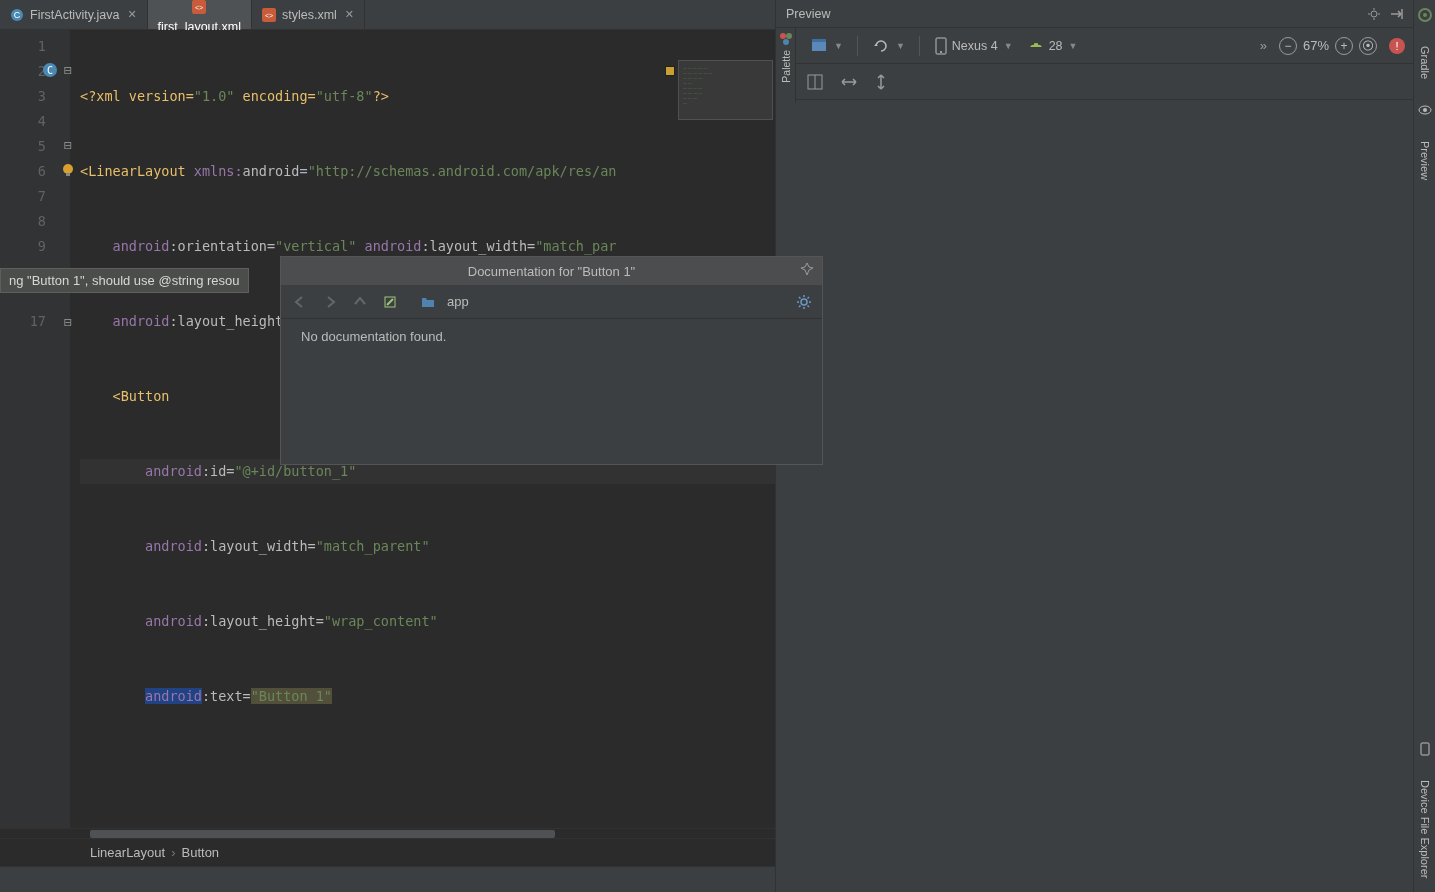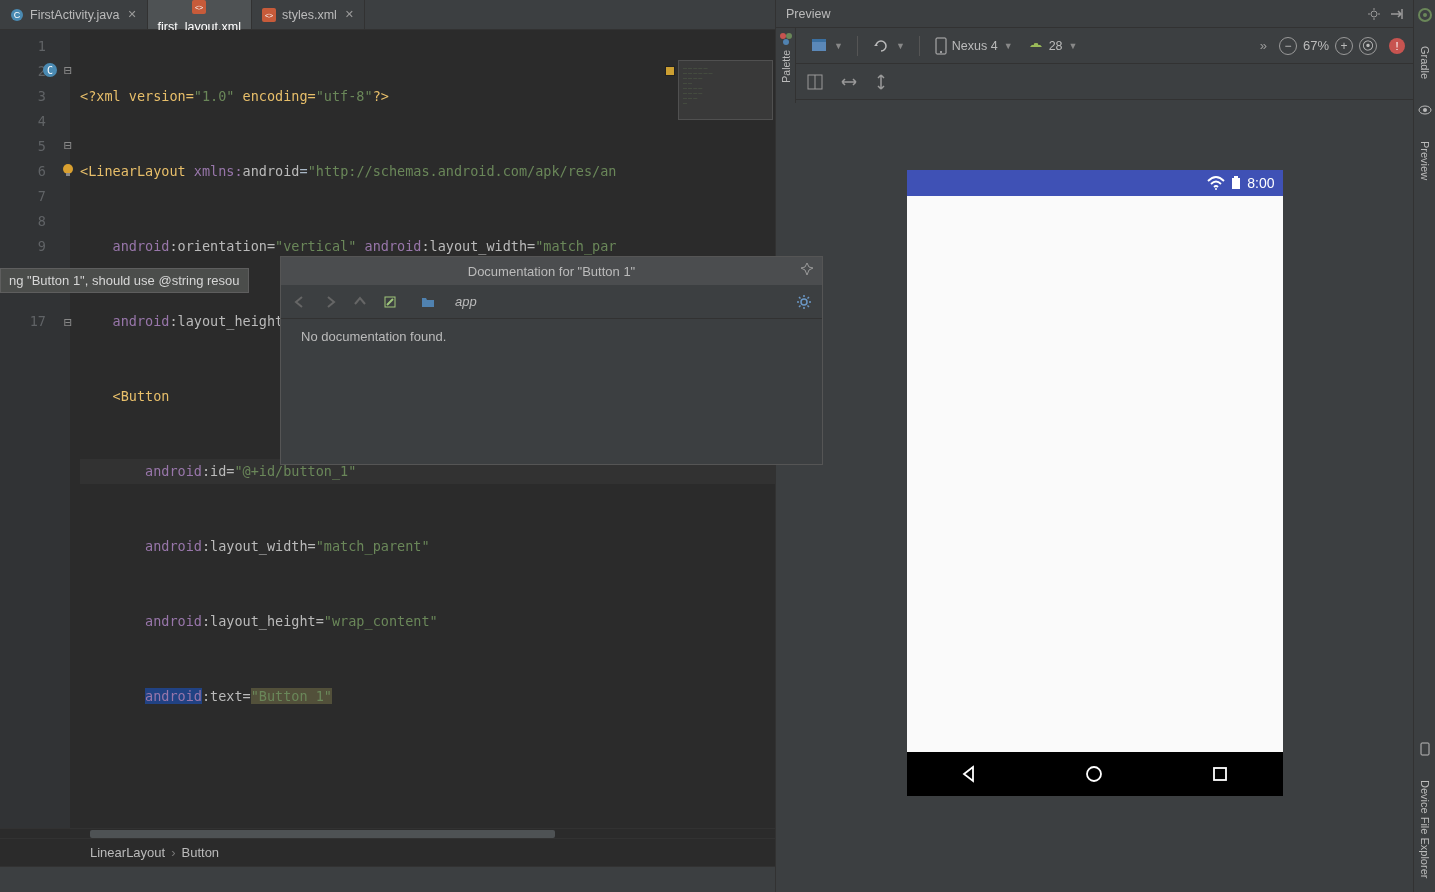--- a/index.html
+++ b/index.html
@@ -50,21 +50,21 @@
 
 .lint-tooltip { position: absolute; top: 268px; left: 0; background: #4b4d4b; color: #d6d6d6; padding: 4px 8px; font-size: 13px; border: 1px solid #5e5e5e; z-index: 5; }
 
 
 .doc-popup { position: absolute; top: 256px; left: 280px; width: 543px; height: 209px; background: #3c3f41; border: 1px solid #555555; z-index: 10; display: flex; flex-direction: column; }
 .doc-title { height: 28px; background: #4b4d4f; color: #bbbbbb; display: flex; align-items: center; justify-content: center; font-size: 13px; position: relative; }
 .doc-pin { position: absolute; right: 8px; top: 5px; color: #9a9a9a; cursor: pointer; }
 .doc-toolbar { height: 34px; display: flex; align-items: center; gap: 12px; padding: 0 10px; border-bottom: 1px solid #323232; }
 .doc-tool-btn { width: 18px; height: 18px; color: #777; cursor: pointer; display: flex; align-items: center; justify-content: center; }
 .doc-tool-btn.enabled { color: #a0c77b; }
-.doc-app { display: flex; align-items: center; gap: 20px; color: #bbbbbb; font-size: 13px; margin-left: 10px; font-style: italic; }
+.doc-app { display: flex; align-items: center; gap: 12px; color: #bbbbbb; font-size: 13px; margin-left: 10px; }
 .doc-gear { margin-left: auto; color: #6b98c6; cursor: pointer; }
 .doc-content { flex: 1; padding: 10px 20px; color: #bbbbbb; font-size: 13px; }
 
 
 .breadcrumb { height: 28px; display: flex; align-items: center; gap: 6px; padding: 0 90px; color: #bbbbbb; font-size: 13px; background: #2b2b2b; border-top: 1px solid #323232; }
 .breadcrumb .crumb { color: #bbbbbb; }
 .breadcrumb .sep { color: #777; }
 .scrollbar-h { height: 10px; background: #2b2b2b; position: relative; border-top: 1px solid #323232; }
 .scrollbar-h .thumb { position: absolute; left: 90px; width: 465px; height: 8px; top: 1px; background: #4e5254; border-radius: 2px; }
 
@@ -357,47 +357,20 @@
             <path d="M2 7 L16 7 M2 7 L5 4 M2 7 L5 10 M16 7 L13 4 M16 7 L13 10" fill="none" stroke="#9a9a9a" stroke-width="1.5"></path>
           </svg>
         </span>
       <span class="tb2-icon">
           <svg width="14" height="18">
             <path d="M7 2 L7 16 M7 2 L4 5 M7 2 L10 5 M7 16 L4 13 M7 16 L10 13" fill="none" stroke="#9a9a9a" stroke-width="1.5"></path>
           </svg>
         </span>
     </div>
 
-    <div class="device-canvas">
-      <div class="device">
-        <div class="status-bar-dev">
-          <svg width="18" height="14">
-              <path d="M1 5 Q9 -3 17 5 M4 8 Q9 3 14 8 M7 11 Q9 9 11 11" fill="none" stroke="#fff" stroke-width="1.8"></path>
-              <circle cx="9" cy="13" r="1" fill="#fff"></circle>
-            </svg>
-          <svg width="10" height="14">
-              <rect x="1" y="2" width="8" height="11" fill="#fff"></rect>
-              <rect x="3" y="0" width="4" height="2" fill="#fff"></rect>
-            </svg>
-          <span>8:00</span>
-        </div>
-        <div class="device-body"></div>
-        <div class="nav-bar-dev">
-          <svg width="20" height="20">
-              <path d="M14 3 L5 10 L14 17 Z" fill="none" stroke="#fff" stroke-width="1.8"></path>
-            </svg>
-          <svg width="20" height="20">
-              <circle cx="10" cy="10" r="7" fill="none" stroke="#fff" stroke-width="1.8"></circle>
-            </svg>
-          <svg width="20" height="20">
-              <rect x="4" y="4" width="12" height="12" fill="none" stroke="#fff" stroke-width="1.8"></rect>
-            </svg>
-        </div>
-      </div>
-    </div>
   </div>
 
   <div class="right-sidebar">
     <svg class="right-sidebar-icon" width="14" height="14">
         <circle cx="7" cy="7" r="6" fill="none" stroke="#6a8759" stroke-width="2"></circle>
         <circle cx="7" cy="7" r="2" fill="#6a8759"></circle>
       </svg>
     <span class="right-sidebar-item">Gradle</span>
     <svg class="right-sidebar-icon" width="14" height="14">
         <ellipse cx="7" cy="7" rx="6" ry="4" fill="none" stroke="#bbb"></ellipse>

